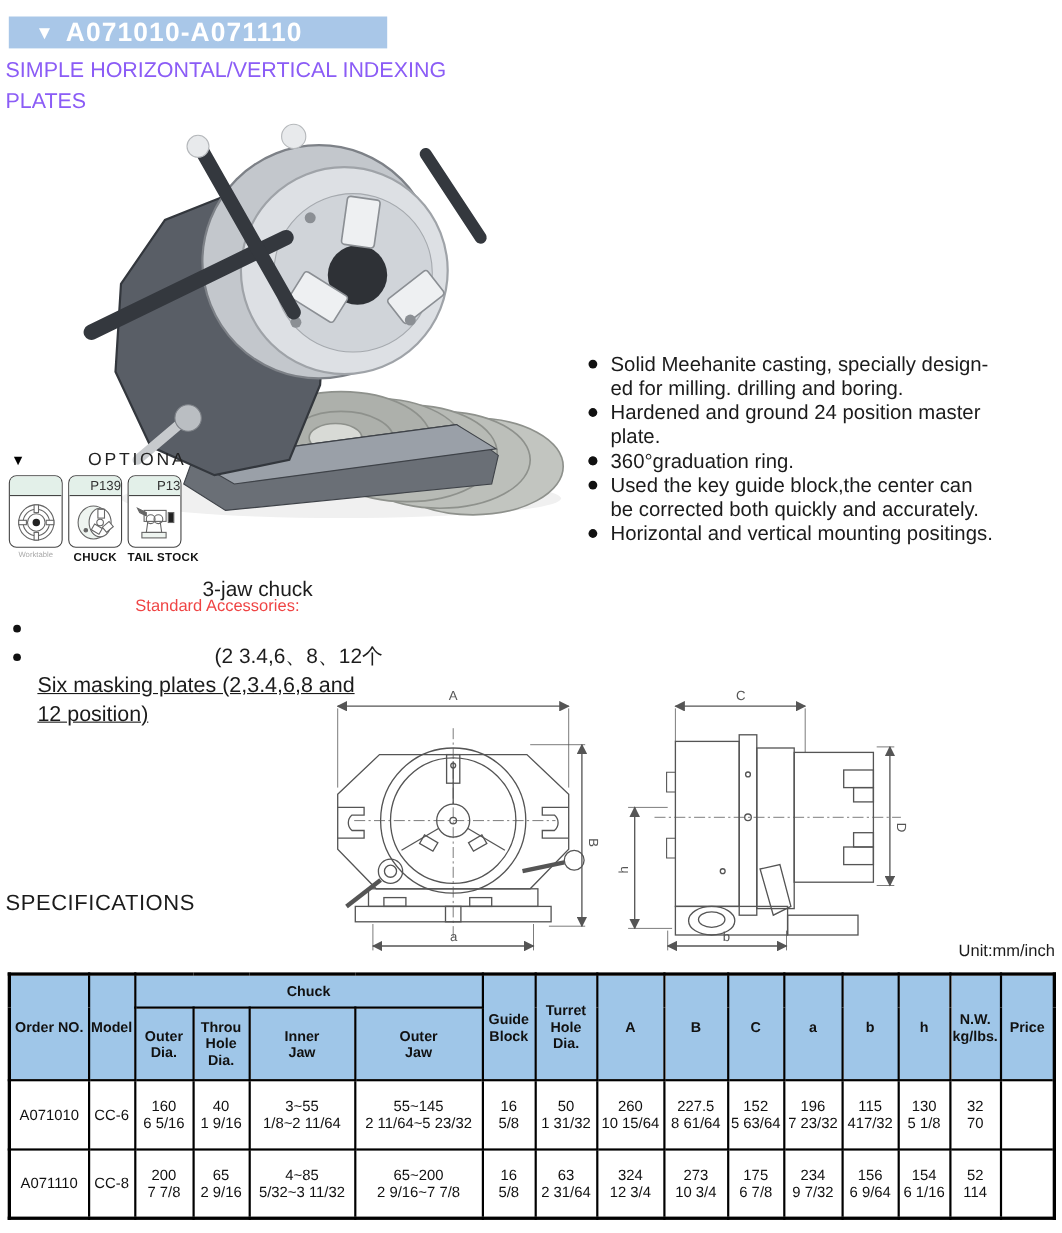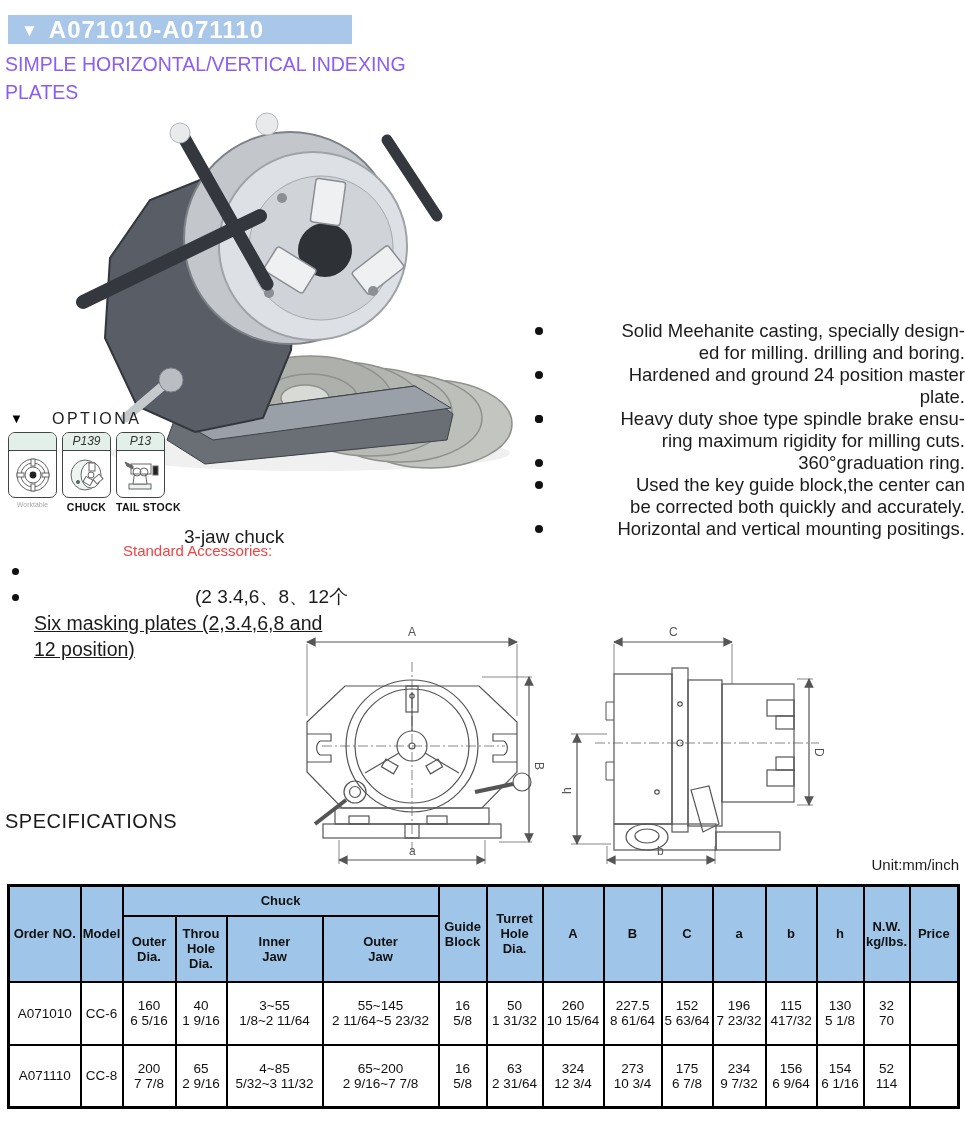--- a/index.html
+++ b/index.html
@@ -1,48 +1,48 @@
 <!DOCTYPE html>
 <html><head>
 <meta charset="utf-8">
 <style>
   html,body{margin:0;padding:0;background:#fff;}
   .page{position:relative;width:965px;height:1121px;background:#fff;overflow:hidden;
         font-family:"Liberation Sans",sans-serif;color:#1b1b1b;}
 
   
   .banner{position:absolute;left:8px;top:15px;width:344px;height:29px;background:#a9c7e8;
-          color:#fff;font-weight:bold;font-size:24px;line-height:29px;padding-left:13px;
+          color:#fff;font-weight:bold;font-size:24px;line-height:29px;padding-left:24px;
           letter-spacing:1px;box-sizing:border-box;white-space:nowrap;}
   .banner .tri{font-size:17px;margin-right:10px;vertical-align:2px;}
   .subtitle{position:absolute;left:5px;top:50px;font-size:19.5px;line-height:28px;
             white-space:pre-line;color:#8b5cf6;}
 
   
   .opt-marker{position:absolute;left:10px;top:411px;font-size:13px;color:#000;}
-  .opt-label{position:absolute;left:52px;top:410px;font-size:16px;letter-spacing:2.5px;color:#222;}
+  .opt-label{position:absolute;left:80px;top:410px;font-size:16px;letter-spacing:2.5px;color:#222;}
   .opt-cards{position:absolute;left:8px;top:432px;display:flex;gap:5px;}
   .opt-col{width:49px;text-align:center;}
   .opt-card{border:1.5px solid #444;border-radius:7px;overflow:hidden;height:64px;background:#fff;}
   .opt-tab{height:17px;background:#e3f0e9;border-bottom:1.5px solid #444;font-size:12px;
-           line-height:17px;color:#333;text-align:center;font-style:italic;}
+           line-height:17px;color:#333;text-align:right;}
   .opt-body{height:47px;display:flex;align-items:center;justify-content:center;}
   .cap-work{font-size:7px;color:#a9a9a9;margin-top:3px;}
   .cap-dark{font-size:10.5px;font-weight:bold;color:#111;margin-top:3px;letter-spacing:0.3px;white-space:nowrap;}
 
   
   .acc-title{position:absolute;left:123px;top:542px;font-size:15px;color:#ef4444;}
   .acc-dot{position:absolute;width:7px;height:7px;border-radius:50%;background:#111;}
   .acc-item{position:absolute;font-size:19px;color:#1c1c1c;white-space:nowrap;}
   .acc-note{position:absolute;left:34px;top:610px;font-size:19.5px;line-height:26px;white-space:pre-line;text-decoration:underline;}
 
   
   .features{position:absolute;left:532px;top:320px;width:433px;margin:0;padding:0;list-style:none;
             font-size:18.5px;line-height:22px;}
-  .feat{position:relative;padding-left:23px;white-space:pre-line;text-align:right;}
+  .feat{position:relative;padding-left:23px;white-space:pre-line;}
   .feat .dot{position:absolute;left:3px;top:7px;width:8px;height:8px;border-radius:50%;background:#111;}
 
   
   .spec-title{position:absolute;left:5px;top:810px;font-size:20px;letter-spacing:0.5px;}
   .unit{position:absolute;right:6px;top:856px;font-size:15px;}
   .spec-table{position:absolute;left:7px;top:884px;width:950px;border-collapse:collapse;
               table-layout:fixed;border:3px solid #000;}
   .spec-table th,.spec-table td{border:2px solid #000;text-align:center;vertical-align:middle;
               white-space:pre-line;padding:0 1px;overflow:hidden;}
   .spec-table th{background:#9fc6e8;font-size:13px;font-weight:bold;color:#111;}
@@ -172,22 +172,20 @@
   <div class="acc-item" style="left:195px;top:584px">(2 3.4,6、8、12个</div>
   <div class="acc-note">Six masking plates (2,3.4,6,8 and
 12 position)</div>
 
   <ul class="features">
       <li class="feat"><span class="dot"></span><span>Solid Meehanite casting, specially design-
 ed for milling. drilling and boring.</span></li>
       <li class="feat"><span class="dot"></span><span>Hardened and ground 24 position master
 plate.</span></li>
       <li class="feat"><span class="dot"></span></li>
-      <li class="feat"><span class="dot"></span><span>Heavy duty shoe type spindle brake ensu-
-ring maximum rigidity for milling cuts.</span></li>
       <li class="feat"><span class="dot"></span><span>360°graduation ring.</span></li>
       <li class="feat"><span class="dot"></span><span>Used the key guide block,the center can
 be corrected both quickly and accurately.</span></li>
       <li class="feat"><span class="dot"></span><span>Horizontal and vertical mounting positings.</span></li>
     </ul>
 
   <svg class="drawing" style="position:absolute;left:277px;top:622px" width="272" height="248" viewBox="0 0 272 248" fill="none" stroke="#555" stroke-width="1.2">
     <defs>
       <marker id="ar1" viewBox="0 0 10 10" refX="9" refY="5" markerWidth="8" markerHeight="8" orient="auto-start-reverse">
         <path d="M0,0L10,5L0,10z" fill="#555" stroke="none"></path>

